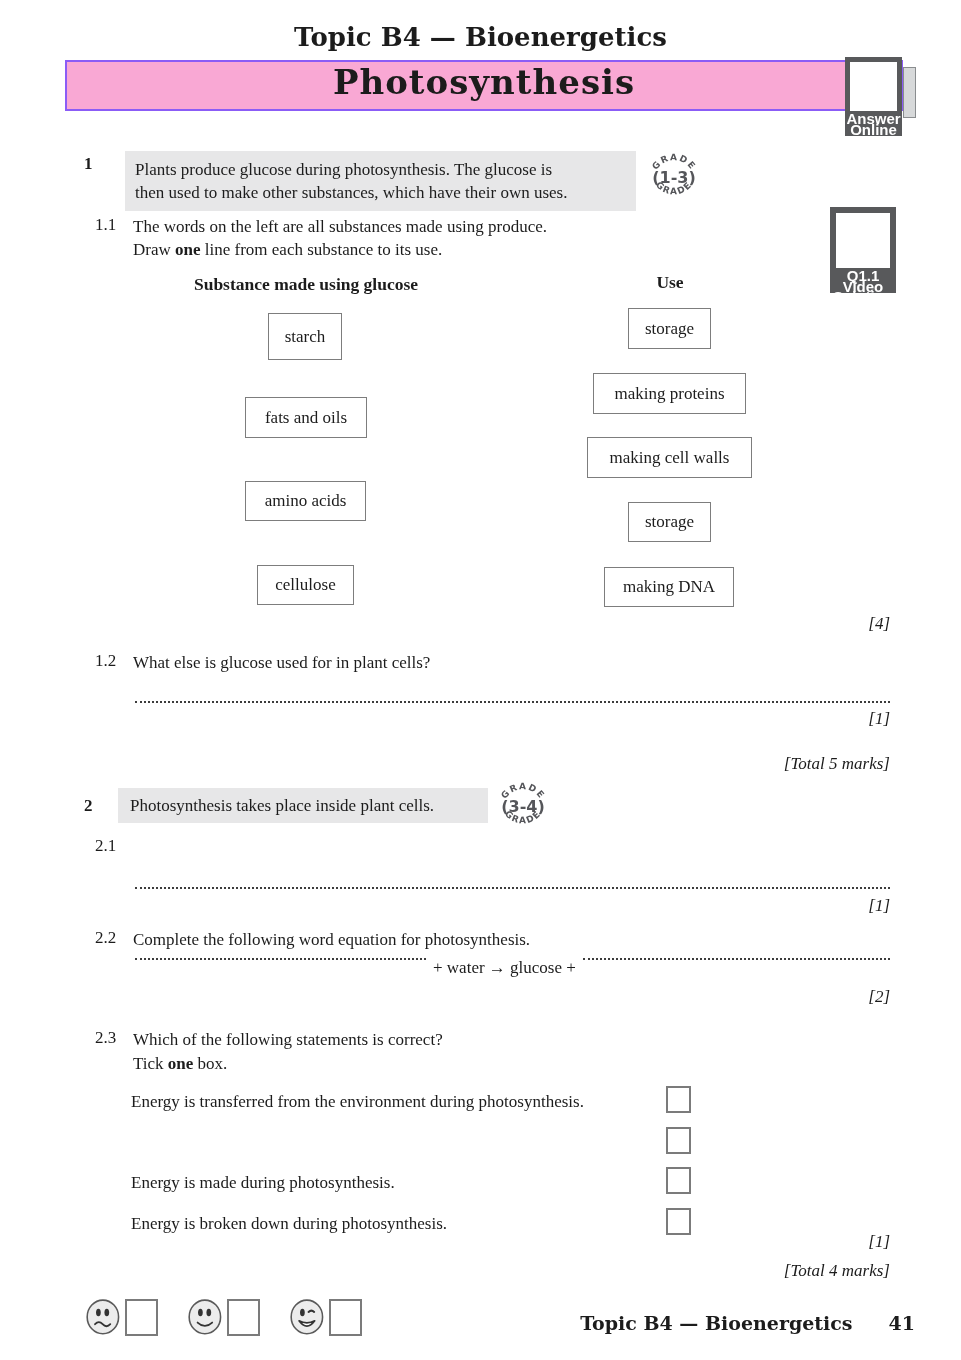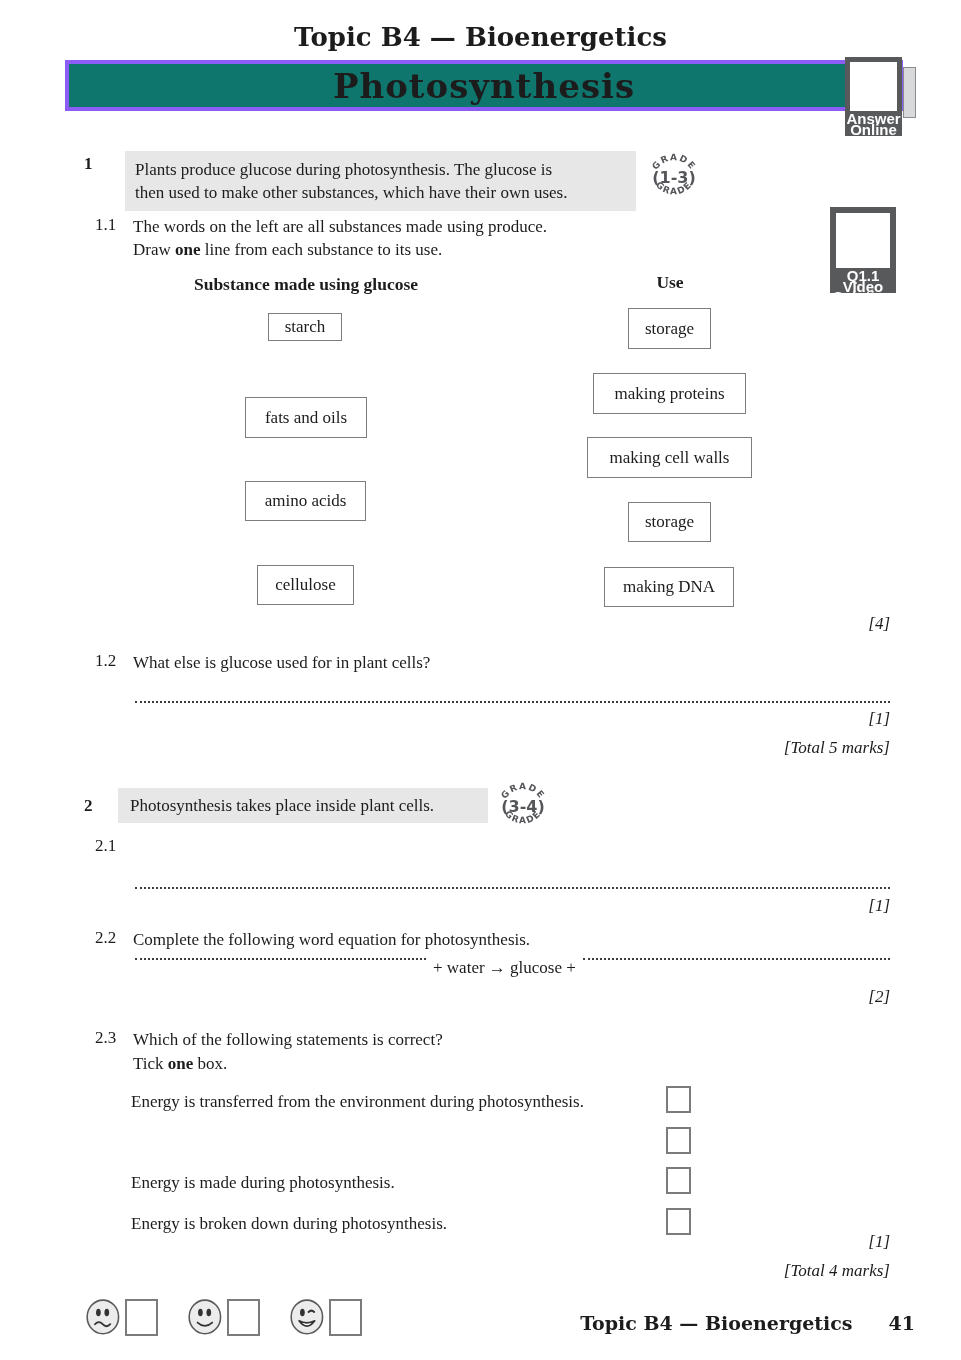--- a/index.html
+++ b/index.html
@@ -30,22 +30,22 @@
     font-weight:bold; font-size:15px; line-height:10.5px;
   }
   .tickbox { border:2px solid #7b7b7b; background:#fff; }
   .eq-row { display:flex; }
   .eq-dots { border-bottom:2px dotted #3c3c3c; height:0; margin-bottom:4px; }
   .eq-mid { font-size:17px; white-space:nowrap; padding:0 7px; }
   .smiley-group { display:flex; gap:3px; align-items:flex-start; }
   .footer-right { display:flex; gap:36px; align-items:baseline;
     font-family:"DejaVu Serif", serif; font-weight:bold; font-size:19px; }
   .banner-main {
-    background:#0f766e; border:4px solid #8b5cf6;
-    display:flex; align-items:center; justify-content:center;
+    background:#f9a8d4; border:2px solid #8b5cf6;
+    display:flex; align-items:flex-start; justify-content:center;
   }
   .banner-shadow { background:#d7d9da; border:1px solid #8a8d8f; }
   .badge-svg text, .badge-svg textPath {
     font-family:"DejaVu Sans", sans-serif; font-weight:bold; fill:#55565a;
   }
 </style>
 </head>
 <body>
 
 <div class="page">
@@ -85,38 +85,38 @@
   </div>
 
   <div class="abs qr-box" style="left:830px; top:207px; width:66px; height:86px;">
     <div class="qr-white" style="width:54px; height:55px; margin-top:6px;"></div>
     <div class="qr-label">Q1.1 Video Solution</div>
   </div>
 
   <div class="abs col-header" style="left:160px; top:274px; width:292px;">Substance made using glucose</div>
   <div class="abs col-header" style="left:600px; top:272px; width:140px;">Use</div>
 
-  <div class="abs match-box" style="left:268px; top:313px; width:74px; height:28px;">starch</div>
+  <div class="abs match-box" style="left:268px; top:313px; width:74px; height:47px;">starch</div>
   <div class="abs match-box" style="left:245px; top:397px; width:122px; height:41px;">fats and oils</div>
   <div class="abs match-box" style="left:245px; top:481px; width:121px; height:40px;">amino acids</div>
   <div class="abs match-box" style="left:257px; top:565px; width:97px; height:40px;">cellulose</div>
 
   <div class="abs match-box" style="left:628px; top:308px; width:83px; height:41px;">storage</div>
   <div class="abs match-box" style="left:593px; top:373px; width:153px; height:41px;">making proteins</div>
   <div class="abs match-box" style="left:587px; top:437px; width:165px; height:41px;">making cell walls</div>
   <div class="abs match-box" style="left:628px; top:502px; width:83px; height:40px;">storage</div>
   <div class="abs match-box" style="left:604px; top:567px; width:130px; height:40px;">making DNA</div>
 
   <div class="abs marks" style="top:614px;">[4]</div>
 
   <div class="abs subnum" style="left:95px; top:651px;">1.2</div>
   <div class="abs body-text" style="left:133px; top:651px;">What else is glucose used for in plant cells?</div>
   <div class="abs dotline" style="left:135px; top:701px; width:755px;"></div>
   <div class="abs marks" style="top:709px;">[1]</div>
-  <div class="abs marks" style="top:738px;">[Total 5 marks]</div>
+  <div class="abs marks" style="top:754px;">[Total 5 marks]</div>
 
   <div class="abs qnum" style="left:84px; top:796px;">2</div>
   <div class="abs highlight body-text" style="left:118px; top:788px; width:370px; height:35px; padding:6px 12px;">Photosynthesis takes place inside plant cells.</div>
 
   <svg class="abs badge-svg" style="left:492px; top:774px;" width="62" height="64" viewBox="0 0 62 64">
     <defs>
       <path id="arcT2" d="M 12 29 A 20 20 0 0 1 50 29"></path>
       <path id="arcB2" d="M 9 33 A 23 23 0 0 0 53 33"></path>
     </defs>
     <text font-size="9" letter-spacing="1.5"><textPath href="#arcT2" startOffset="50%" text-anchor="middle">GRADE</textPath></text>

